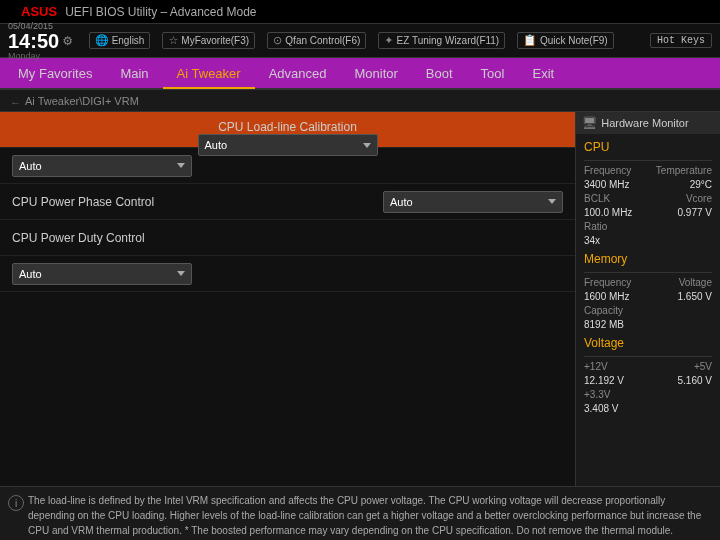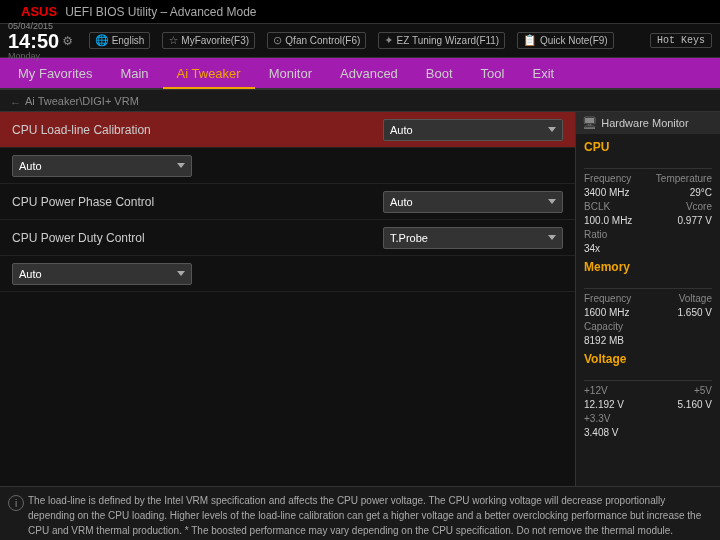--- a/index.html
+++ b/index.html
@@ -130,21 +130,22 @@
     }
 
     .setting-row {
       display: flex;
       align-items: center;
       padding: 8px 12px;
       border-bottom: 1px solid #222;
       height: 36px;
     }
     .setting-row.highlighted {
-      background: #7f1d1d;
+      background: #c2410c;
+      flex-direction: column;
     }
     .setting-label {
       flex: 1;
       font-size: 12px;
       color: #ccc;
     }
     .setting-value {
       width: 180px;
     }
     .dropdown {
@@ -185,24 +186,24 @@
       margin: -6px -8px 6px -8px;
       display: flex;
       align-items: center;
       gap: 4px;
       height: 22px;
     }
     .panel-title .monitor-icon { color: #888; font-size: 12px; }
     .section-header {
       color: #f0a500;
       font-size: 12px;
-      font-weight: bold;
+      font-weight: normal;
       margin: 6px 0 4px 0;
       border-bottom: 1px solid #333;
-      padding-bottom: 14px;
+      padding-bottom: 6px;
     }
     .stat-row {
       display: flex;
       justify-content: space-between;
       margin-bottom: 3px;
     }
     .stat-label { color: #888; font-size: 10px; }
     .stat-value { color: #ddd; font-size: 10px; }
 
     
@@ -269,22 +270,22 @@
     <span class="icon">📋</span>
     <span>Quick Note(F9)</span>
   </div>
   <div class="hotkeys">Hot Keys</div>
 </div>
 
 <div id="mainmenu">
   <div class="nav-item">My Favorites</div>
   <div class="nav-item">Main</div>
   <div class="nav-item active">Ai Tweaker</div>
+  <div class="nav-item">Advanced</div>
   <div class="nav-item">Monitor</div>
-  <div class="nav-item">Advanced</div>
   <div class="nav-item">Boot</div>
   <div class="nav-item">Tool</div>
   <div class="nav-item">Exit</div>
 </div>
 
 <div id="breadcrumb">
   <span class="arrow">←</span>
   <span>Ai Tweaker\DIGI+ VRM</span>
 </div>
 
@@ -316,26 +317,20 @@
       <div class="setting-value">
         <div class="dropdown">
           <span>Auto</span>
           <span class="arrow-down"></span>
         </div>
       </div>
     </div>
 
     <div class="setting-row">
       <span class="setting-label">CPU Power Duty Control</span>
-      <div class="setting-value">
-        <div class="dropdown">
-          <span>T.Probe</span>
-          <span class="arrow-down"></span>
-        </div>
-      </div>
     </div>
 
     <div class="setting-row">
       <div class="setting-value">
         <div class="dropdown">
           <span>Auto</span>
           <span class="arrow-down"></span>
         </div>
       </div>
     </div>

